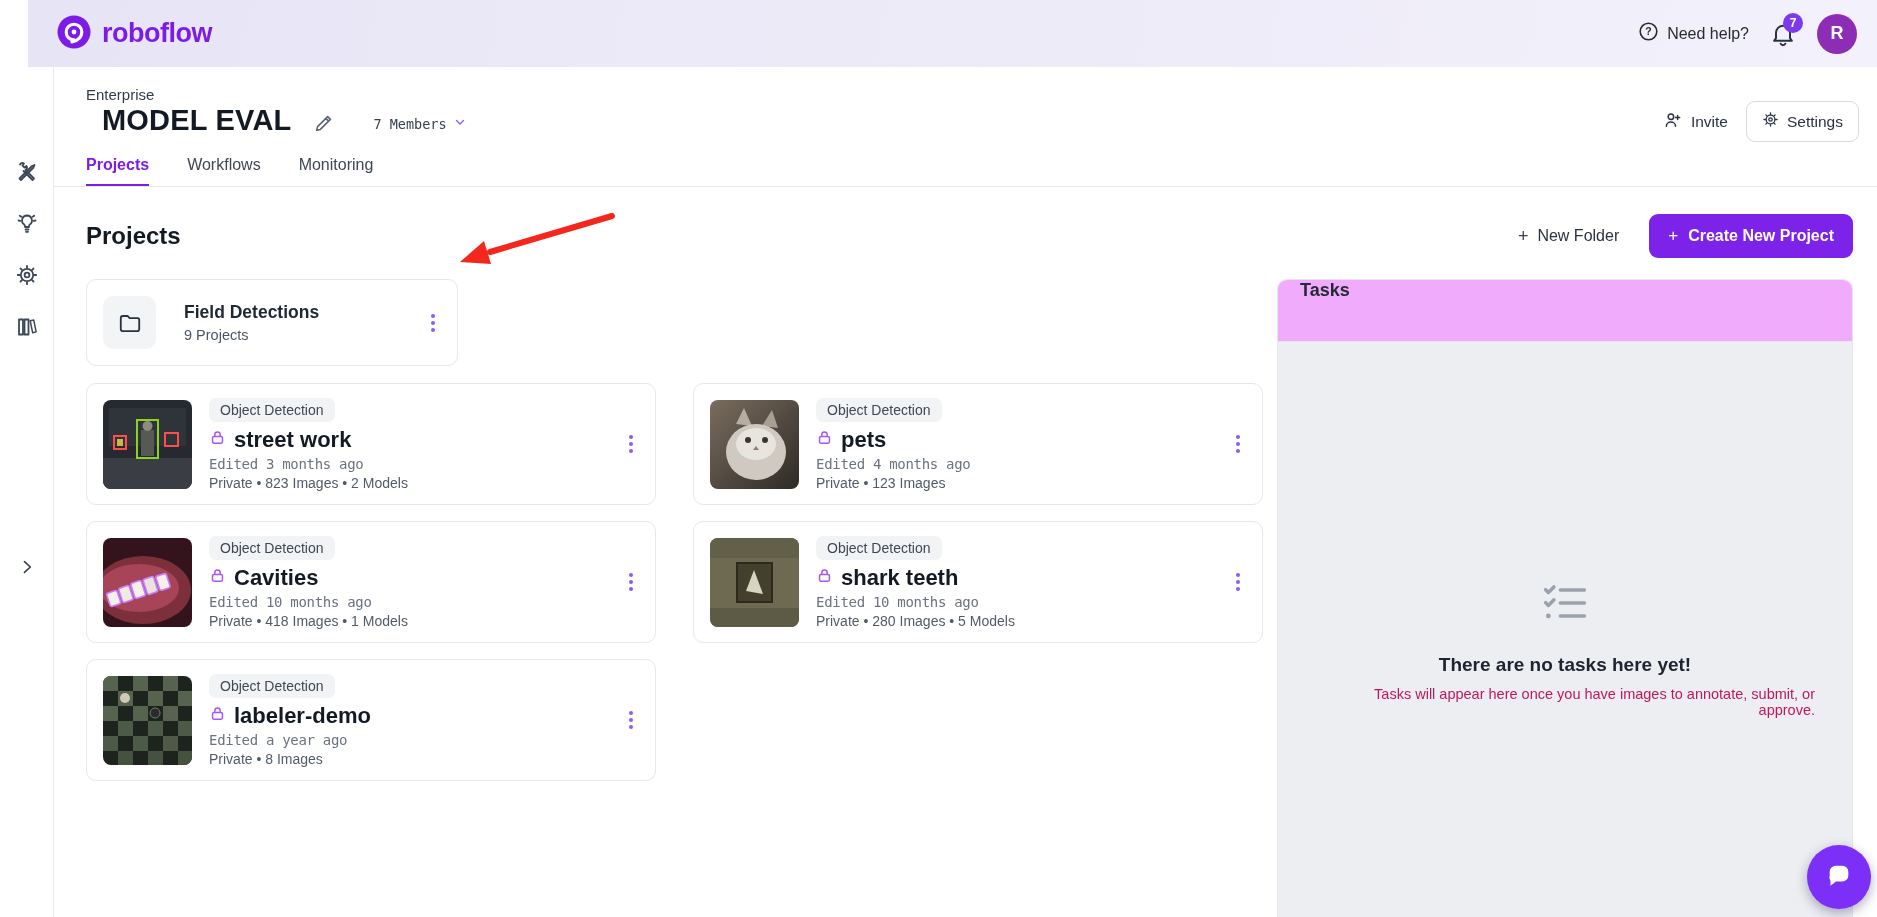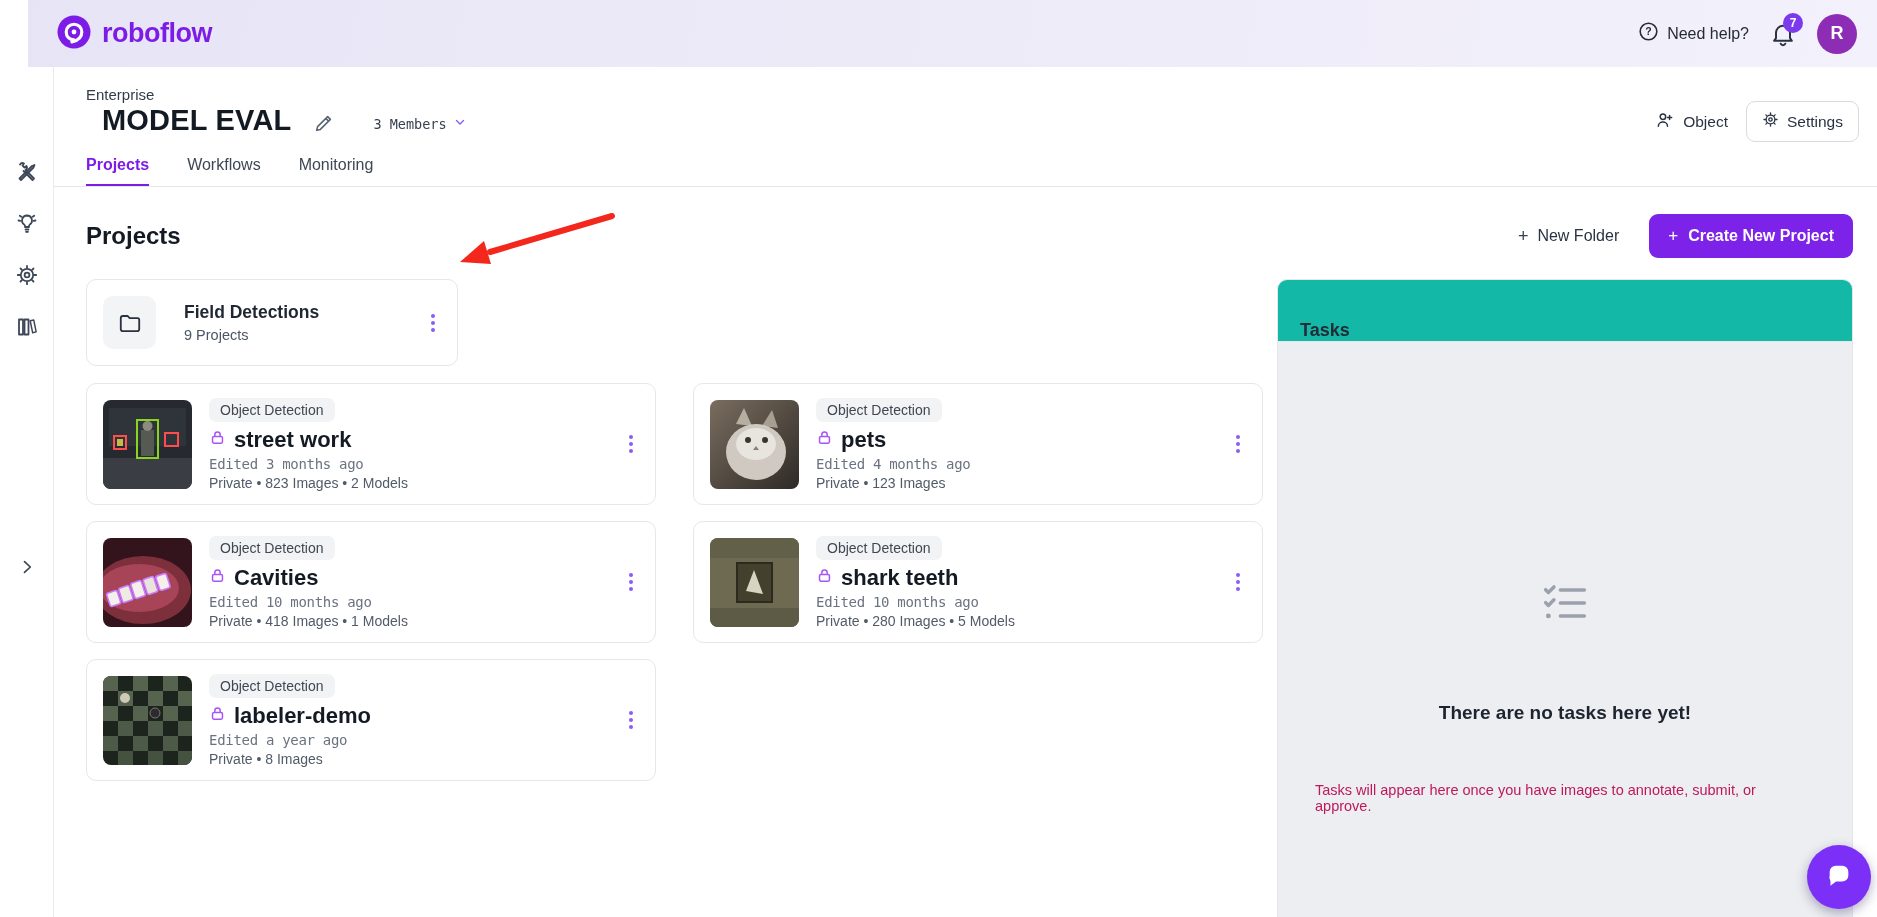--- a/index.html
+++ b/index.html
@@ -111,25 +111,25 @@
   .card-edited { font-size:14px; color:#6b7280; letter-spacing:-0.3px; }
   .card-meta { font-size:14px; color:#515b68; }
   .kebab { margin-left:auto; display:flex; flex-direction:column; gap:3px; padding:6px; cursor:pointer; }
   .kebab i { width:4px; height:4px; border-radius:50%; background:#8b5cf6; }
 
   
   .tasks-panel {
     position:absolute; left:1277px; top:279px; width:576px; height:700px;
     background:#fff; border:1px solid #e5e7eb; border-radius:10px 10px 0 0; overflow:hidden;
   }
-  .tasks-header { height:62px; display:flex; align-items:flex-end; padding:0 22px;
-    border-bottom:1px solid #e5e7eb; background:#14b8a6; }
+  .tasks-header { height:62px; display:flex; align-items:flex-start; padding:0 22px;
+    border-bottom:1px solid #e5e7eb; background:#f0abfc; }
   .tasks-heading { font-size:18px; font-weight:600; color:#242b38; }
   .tasks-body { height:638px; background:#eceef1; display:flex; flex-direction:column; align-items:center; }
-  .empty-state { margin-top:240px; display:flex; flex-direction:column; align-items:center; text-align:left;gap:48px; }
+  .empty-state { margin-top:240px; display:flex; flex-direction:column; align-items:center; text-align:right; }
   .empty-title { font-size:19px; font-weight:600; color:#1d2430; margin-top:26px; }
   .empty-sub { font-size:14.5px; color:#be185d; margin-top:10px; max-width:500px; }
 
   
   .arrow-overlay { position:absolute; left:0; top:0; width:1877px; height:917px; pointer-events:none; }
   .chat-fab {
     position:absolute; right:6px; bottom:8px; width:64px; height:64px; border-radius:50%;
     background:#7b2ff7; box-shadow:0 4px 12px rgba(40,20,90,.35);
     display:flex; align-items:center; justify-content:center; cursor:pointer;
   }
@@ -212,37 +212,37 @@
 
 <div class="ws-plan">Enterprise</div>
 <div class="ws-title-row">
   <h1 class="ws-title">MODEL EVAL</h1>
   <span class="edit-btn">
     <svg width="22" height="22" viewBox="0 0 24 24" fill="none" stroke="#5a6472" stroke-width="1.7" stroke-linecap="round" stroke-linejoin="round">
       <path d="m4 20 1-4L16 5l3 3L8 19zM14 7l3 3"></path>
     </svg>
   </span>
   <span class="members mono">
-    <span>3 Members</span>
+    <span>7 Members</span>
     <span>
       <svg width="14" height="14" viewBox="0 0 24 24">
           <path d="M6 9.5 12 15.5 18 9.5" fill="none" stroke="#8b5cf6" stroke-width="2.4" stroke-linecap="round" stroke-linejoin="round"></path>
         </svg>
     </span>
   </span>
 </div>
 <div class="hdr-actions">
   <a class="invite-btn">
     <span>
       <svg width="20" height="20" viewBox="0 0 24 24" fill="none" stroke="#2a3342" stroke-width="1.8" stroke-linecap="round">
         <circle cx="9.5" cy="8" r="3.3"></circle>
           <path d="M4 19.5c0-3 2.5-5 5.5-5s5.5 2 5.5 5M17.5 6.5v5M15 9h5"></path>
       </svg>
     </span>
-    <span>Object</span>
+    <span>Invite</span>
   </a>
   <button class="settings-btn">
     <span>
       <svg width="17" height="17" viewBox="0 0 24 24" fill="none" stroke="#2a3342" stroke-width="1.9" stroke-linecap="round">
         <circle cx="12" cy="12" r="6.2"></circle>
           <circle cx="12" cy="12" r="2.4"></circle>
         <path d="M12 2.8v2M12 19.2v2M2.8 12h2M19.2 12h2M5.5 5.5l1.4 1.4M17.1 17.1l1.4 1.4M18.5 5.5l-1.4 1.4M6.9 17.1l-1.4 1.4"></path>
       </svg>
     </span>
     <span>Settings</span>

